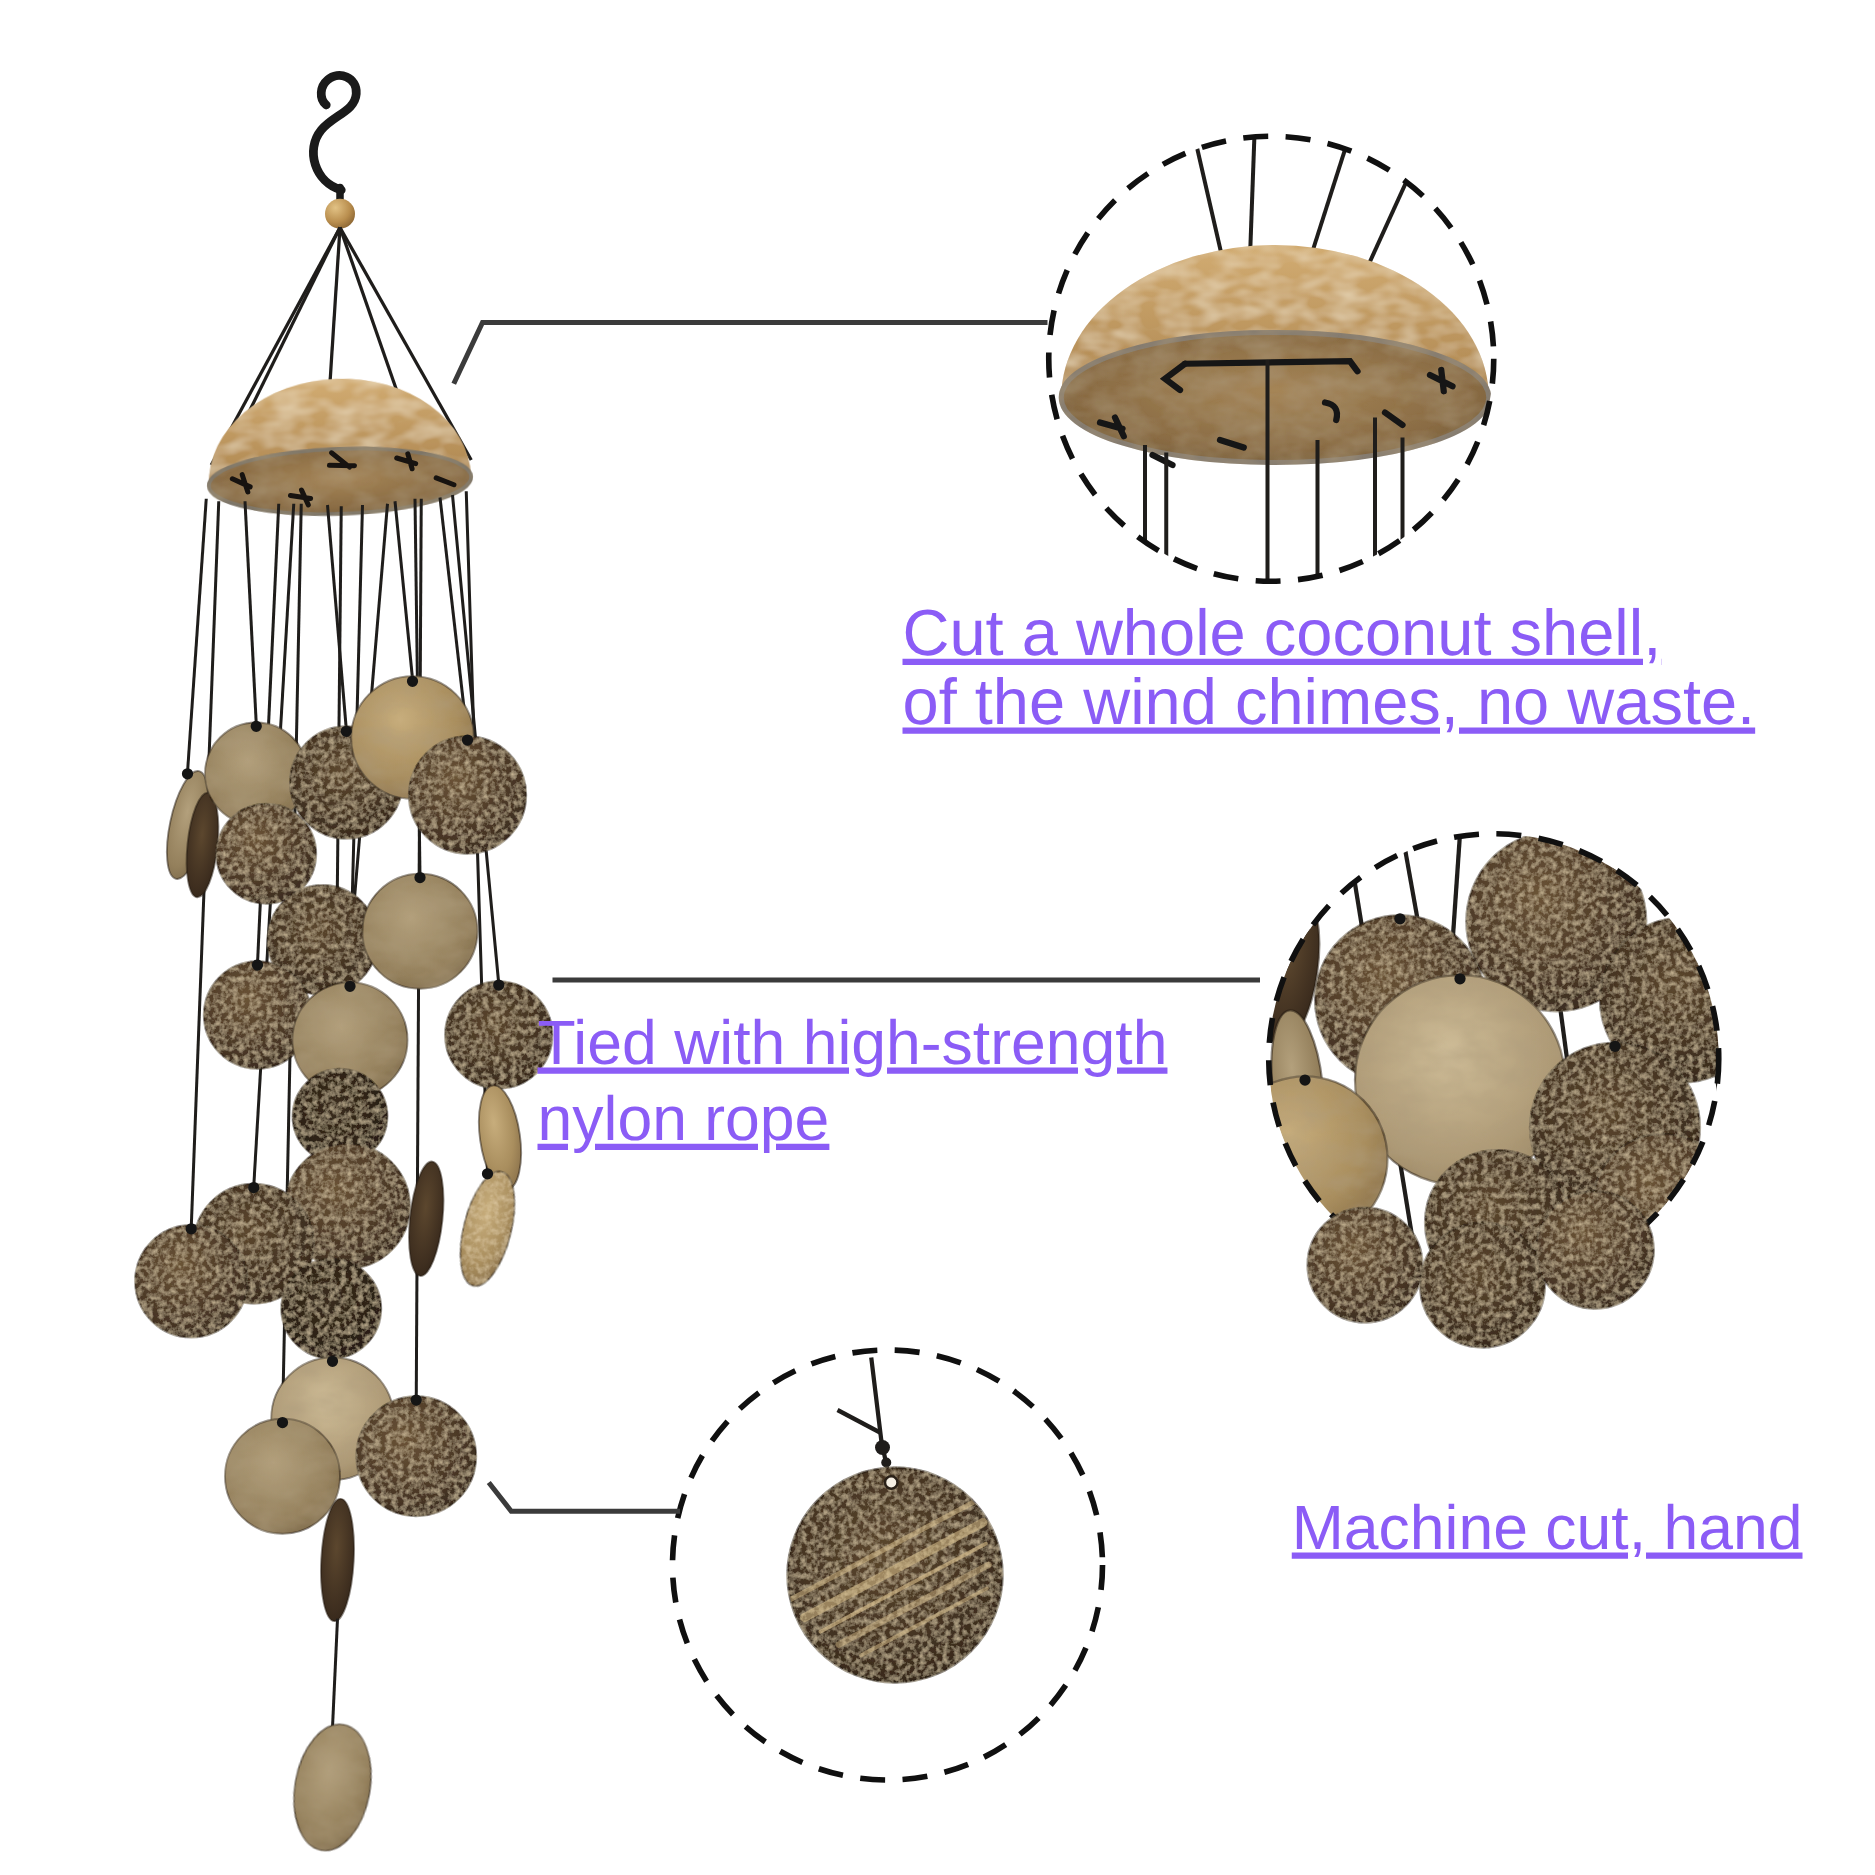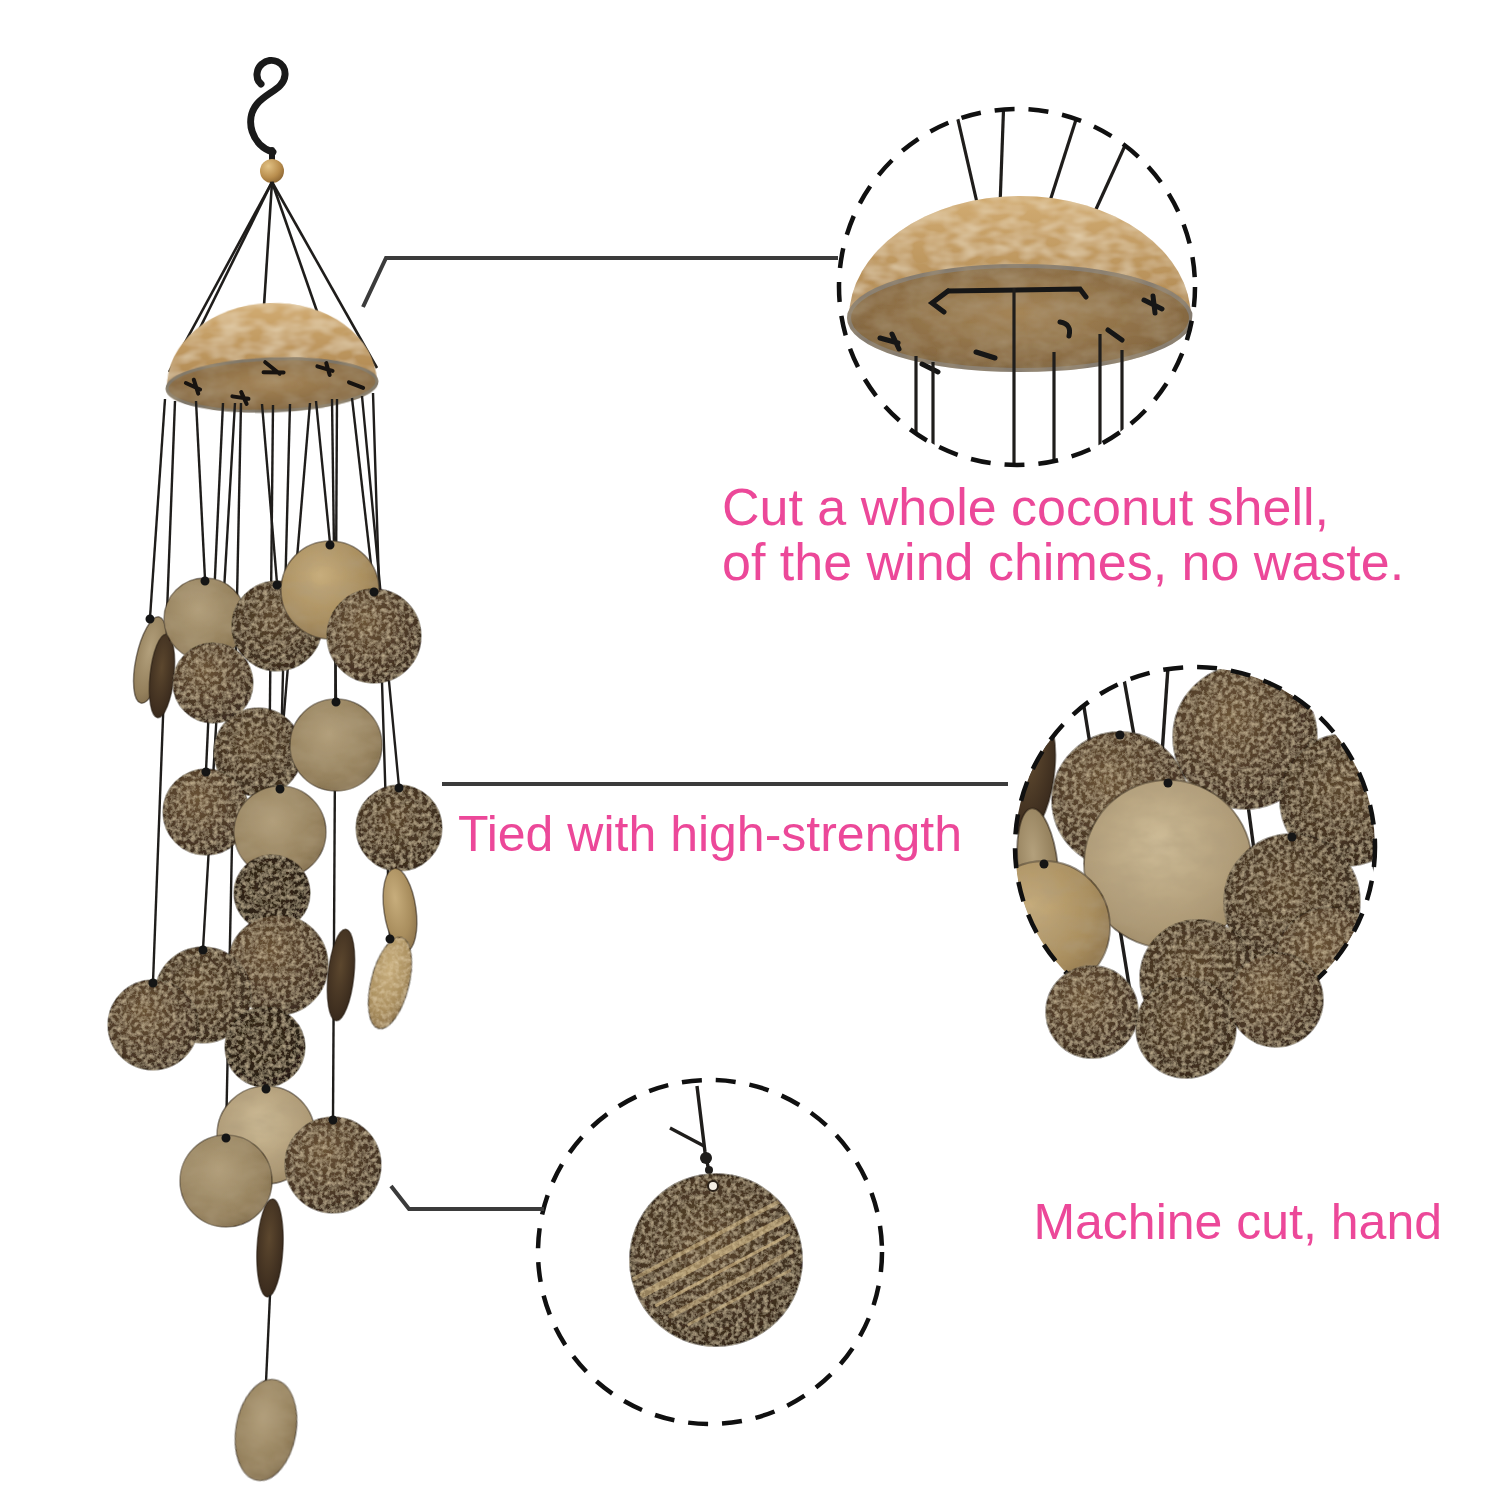--- a/index.html
+++ b/index.html
@@ -2,27 +2,27 @@
 <html><head>
 <meta charset="utf-8">
 <style>
   html,body{margin:0;padding:0;}
   body{
     width:1500px;height:1500px;position:relative;background:#ffffff;
     font-family:"Liberation Sans", sans-serif;overflow:hidden;
   }
   #stage{position:absolute;left:0;top:0;width:1500px;height:1500px;}
   .annotation{
-    position:absolute;color:#ec4899;z-index:5;
+    position:absolute;color:#8b5cf6;z-index:5;
     font-family:"Liberation Sans", sans-serif;
-    font-weight:400;letter-spacing:0px;
+    font-weight:400;letter-spacing:0px;text-decoration:underline;
   }
   .annotation .ln{display:block;white-space:nowrap;}
   #ann-top{left:722px;top:480px;font-size:52px;line-height:55px;text-align:left;width:700px;}
-  #ann-mid{left:430px;top:804px;font-size:50px;line-height:61px;text-align:center;width:560px;}
+  #ann-mid{left:430px;top:804px;font-size:50px;line-height:61px;text-align:left;width:560px;}
   #ann-bot{left:922px;top:1193px;font-size:50px;line-height:58px;text-align:right;width:520px;}
 </style>
 </head>
 <body>
 
 <svg id="stage" viewBox="0 0 1500 1500" xmlns="http://www.w3.org/2000/svg">
   <defs>
     <radialGradient id="gDark" cx="40%" cy="35%" r="80%">
       <stop offset="0%" stop-color="#6a5336"></stop>
         <stop offset="60%" stop-color="#4a3726"></stop>
@@ -306,16 +306,17 @@
     <polyline points="391,1186 409,1209 544,1209"></polyline>
   </g>
 </svg>
 
 <div id="ann-top" class="annotation">
   <span class="ln">Cut a whole coconut shell,</span>
   <span class="ln">of the wind chimes, no waste.</span>
 </div>
 <div id="ann-mid" class="annotation">
   <span class="ln">Tied with high-strength</span>
+  <span class="ln">nylon rope</span>
 </div>
 <div id="ann-bot" class="annotation">
   <span class="ln">Machine cut, hand</span>
 </div>
 
 </body></html>

